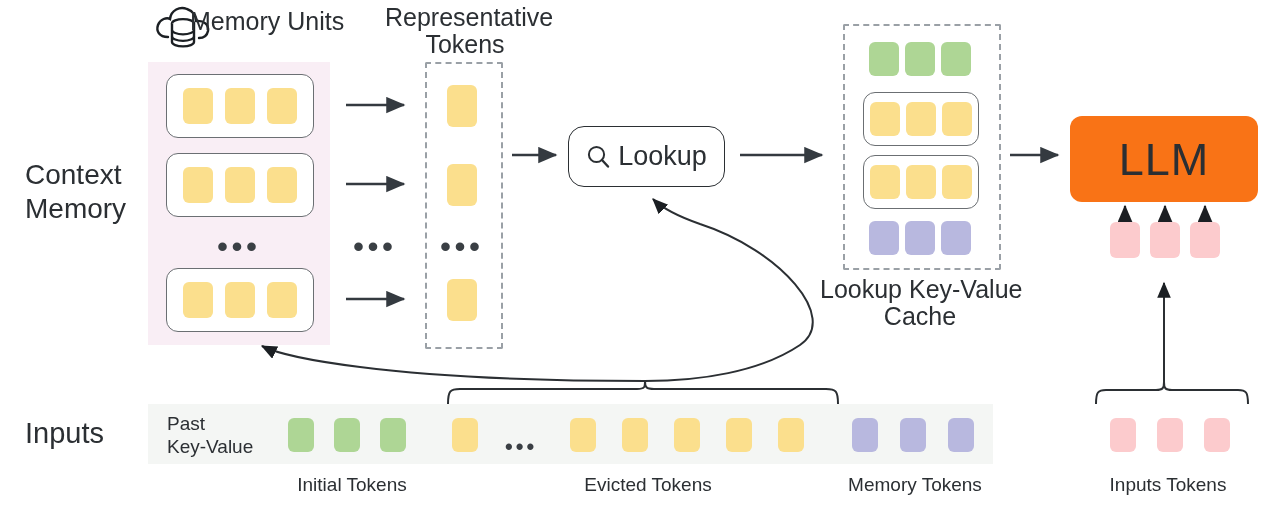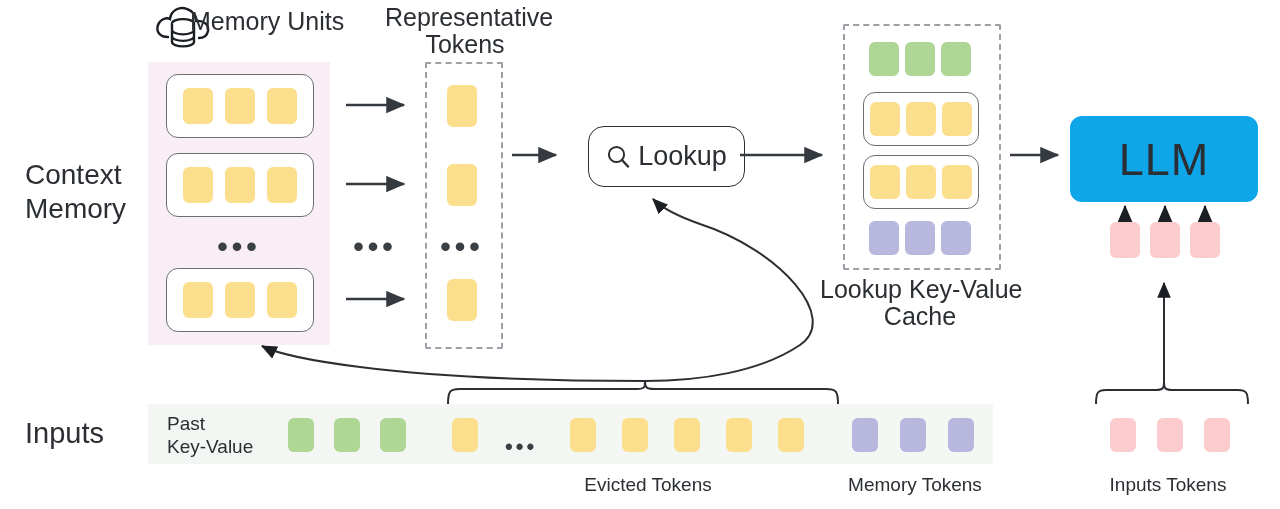--- a/index.html
+++ b/index.html
@@ -10,21 +10,21 @@
   .abs{position:absolute;}
   .lbl{font-size:25px;line-height:30px;color:#2b2f33;white-space:pre;}
   .lbl-sm{font-size:19px;line-height:23px;color:#2b2f33;white-space:pre;}
   .lbl-c{text-align:center;}
 
   
   .pink-panel{background:#f9eef5;}
   .gray-strip{background:#f4f6f4;}
   .dashed-box{border:2px dashed #9aa0a6;border-radius:2px;background:transparent;}
   .unit-box{border:1.5px solid #6b6f73;border-radius:12px;background:#ffffff;}
-  .llm-box{background:#0ea5e9;border-radius:12px;display:flex;align-items:center;
+  .llm-box{background:#f97316;border-radius:12px;display:flex;align-items:center;
            justify-content:center;}
   .llm-box span{font-size:45px;line-height:45px;color:#2b2f33;letter-spacing:1px;}
   .lookup-box{border:1.6px solid #2b2f33;border-radius:16px;background:#fff;
               display:flex;align-items:center;justify-content:center;gap:7px;}
   .lookup-box .txt{font-size:27px;line-height:27px;color:#2b2f33;}
 
   
   .tok{border-radius:6px;}
   .tok.y{background:#fbdf8d;}
   .tok.g{background:#aed695;}
@@ -84,21 +84,21 @@
   </div>
 
   <div class="abs dashed-box" style="left:425px;top:62px;width:74px;height:283px;"></div>
   <div class="abs tok y" style="left:447px;top:85px;width:30px;height:42px;"></div>
   <div class="abs tok y" style="left:447px;top:164px;width:30px;height:42px;"></div>
   <div class="abs dots lbl-c" style="left:412px;top:240px;width:100px;">•••</div>
   <div class="abs tok y" style="left:447px;top:279px;width:30px;height:42px;"></div>
 
   <div class="abs dots lbl-c" style="left:345px;top:240px;width:60px;">•••</div>
 
-  <div class="abs lookup-box" style="left:588px;top:126px;width:155px;height:59px;">
+  <div class="abs lookup-box" style="left:568px;top:126px;width:155px;height:59px;">
     <span>
       <svg width="25" height="25" viewBox="0 0 25 25">
         <circle cx="10.5" cy="10.5" r="7.6" fill="none" stroke="#2b2f33" stroke-width="2"></circle>
         <line x1="16" y1="16" x2="22" y2="22.5" stroke="#2b2f33" stroke-width="2.4" stroke-linecap="round"></line>
       </svg>
     </span>
     <span class="txt">Lookup</span>
   </div>
 
   <div class="abs dashed-box" style="left:843px;top:24px;width:154px;height:242px;"></div>
@@ -154,20 +154,21 @@
   <div class="abs tok y" style="left:778px;top:418px;width:26px;height:34px;"></div>
 
   <div class="abs tok p" style="left:852px;top:418px;width:26px;height:34px;"></div>
   <div class="abs tok p" style="left:900px;top:418px;width:26px;height:34px;"></div>
   <div class="abs tok p" style="left:948px;top:418px;width:26px;height:34px;"></div>
 
   <div class="abs tok r" style="left:1110px;top:418px;width:26px;height:34px;"></div>
   <div class="abs tok r" style="left:1157px;top:418px;width:26px;height:34px;"></div>
   <div class="abs tok r" style="left:1204px;top:418px;width:26px;height:34px;"></div>
 
+  <div class="abs lbl-sm lbl-c" style="left:257px;top:473px;width:190px;">Initial Tokens</div>
   <div class="abs lbl-sm lbl-c" style="left:548px;top:473px;width:200px;">Evicted Tokens</div>
   <div class="abs lbl-sm lbl-c" style="left:815px;top:473px;width:200px;">Memory Tokens</div>
   <div class="abs lbl-sm lbl-c" style="left:1068px;top:473px;width:200px;">Inputs Tokens</div>
 
   <svg class="svg-layer">
     <defs>
       <marker id="ah" markerWidth="9" markerHeight="9" refX="7.4" refY="3.4" orient="auto" markerUnits="strokeWidth">
         <path d="M0,0 L8,3.4 L0,6.8 z" fill="#343a40"></path>
       </marker>
       <marker id="ah2" markerWidth="9" markerHeight="9" refX="7.4" refY="3.4" orient="auto" markerUnits="strokeWidth">

